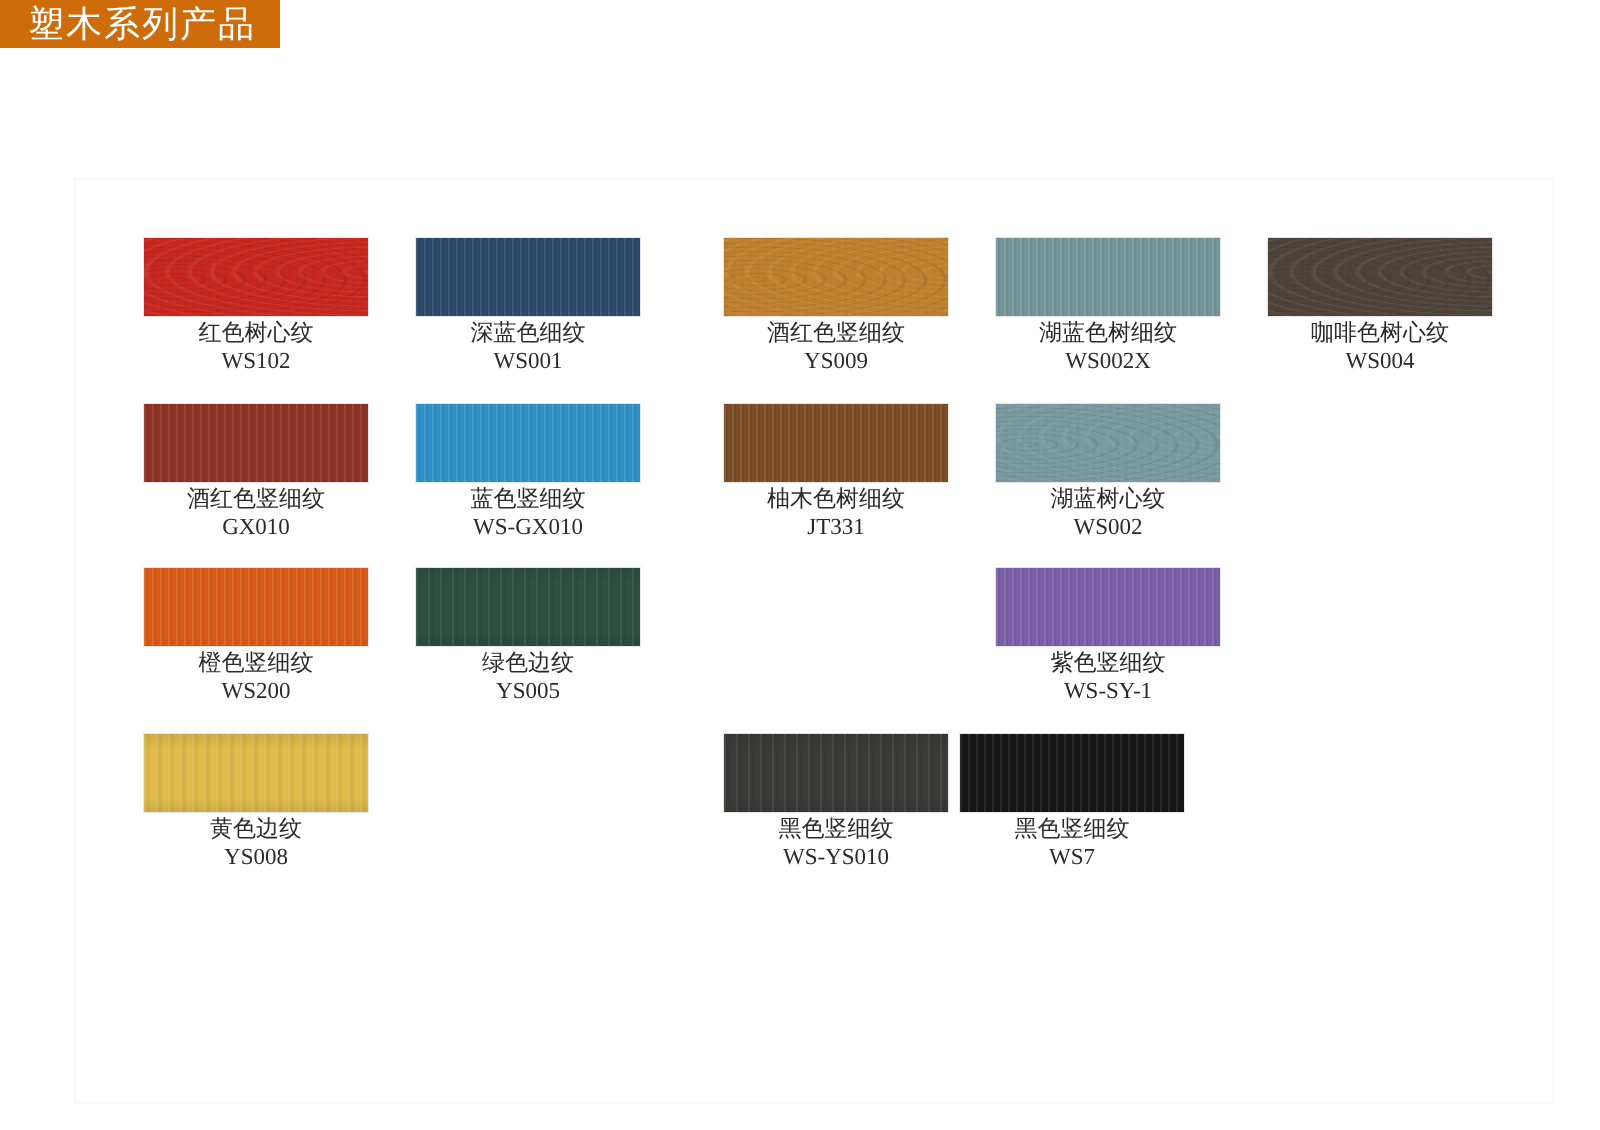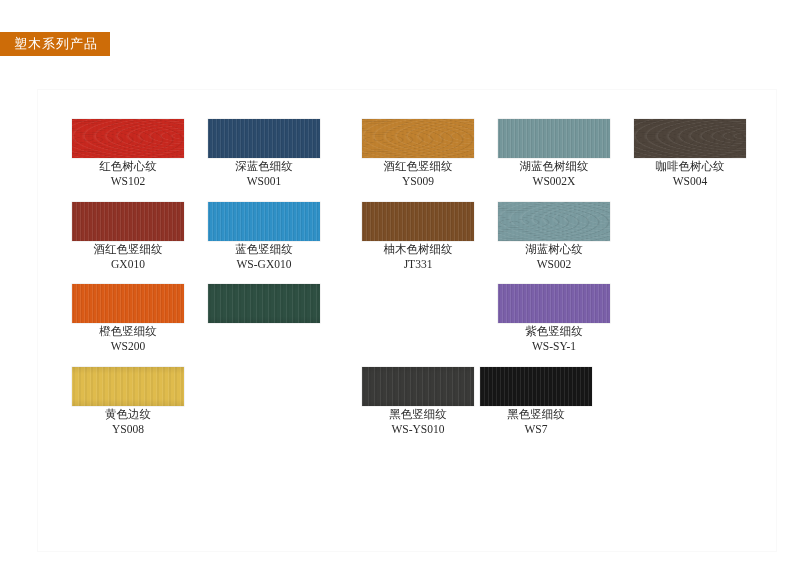--- a/index.html
+++ b/index.html
@@ -37,25 +37,24 @@
   #series-banner {
     position: absolute;
     left: 0;
     top: 0;
     height: 24px;
     padding: 0 12px 0 14px;
     display: flex;
     align-items: center;
     background: #cd6c08;
     color: #ffffff;
-    font-size: 13px;
+    font-size: 18px;
     letter-spacing: 1px;
     font-family: "DejaVu Sans", "Liberation Sans", sans-serif;
     white-space: nowrap;
-    margin-top: 32px;
   }
 
   
   #swatch-grid {
     position: absolute;
     left: 72px;
     top: 119px;
     width: 676px;
   }
   .swatch-row {
@@ -240,20 +239,24 @@
       <div class="swatch-row">
         <div class="swatch-cell" style="left: 0px;">
           <div class="swatch-chip tex-vertical" style="background: rgb(217, 90, 22);"></div>
           <div class="swatch-caption">
             <div class="swatch-name">橙色竖细纹</div>
             <div class="swatch-code">WS200</div>
           </div>
         </div>
         <div class="swatch-cell" style="left: 136px;">
           <div class="swatch-chip tex-edge" style="background: rgb(46, 79, 66);"></div>
+          <div class="swatch-caption">
+            <div class="swatch-name">绿色边纹</div>
+            <div class="swatch-code">YS005</div>
+          </div>
         </div>
         <div class="swatch-cell" style="left: 426px;">
           <div class="swatch-chip tex-vertical" style="background: rgb(122, 95, 168);"></div>
           <div class="swatch-caption">
             <div class="swatch-name">紫色竖细纹</div>
             <div class="swatch-code">WS-SY-1</div>
           </div>
         </div>
       </div>
       <div class="swatch-row">

